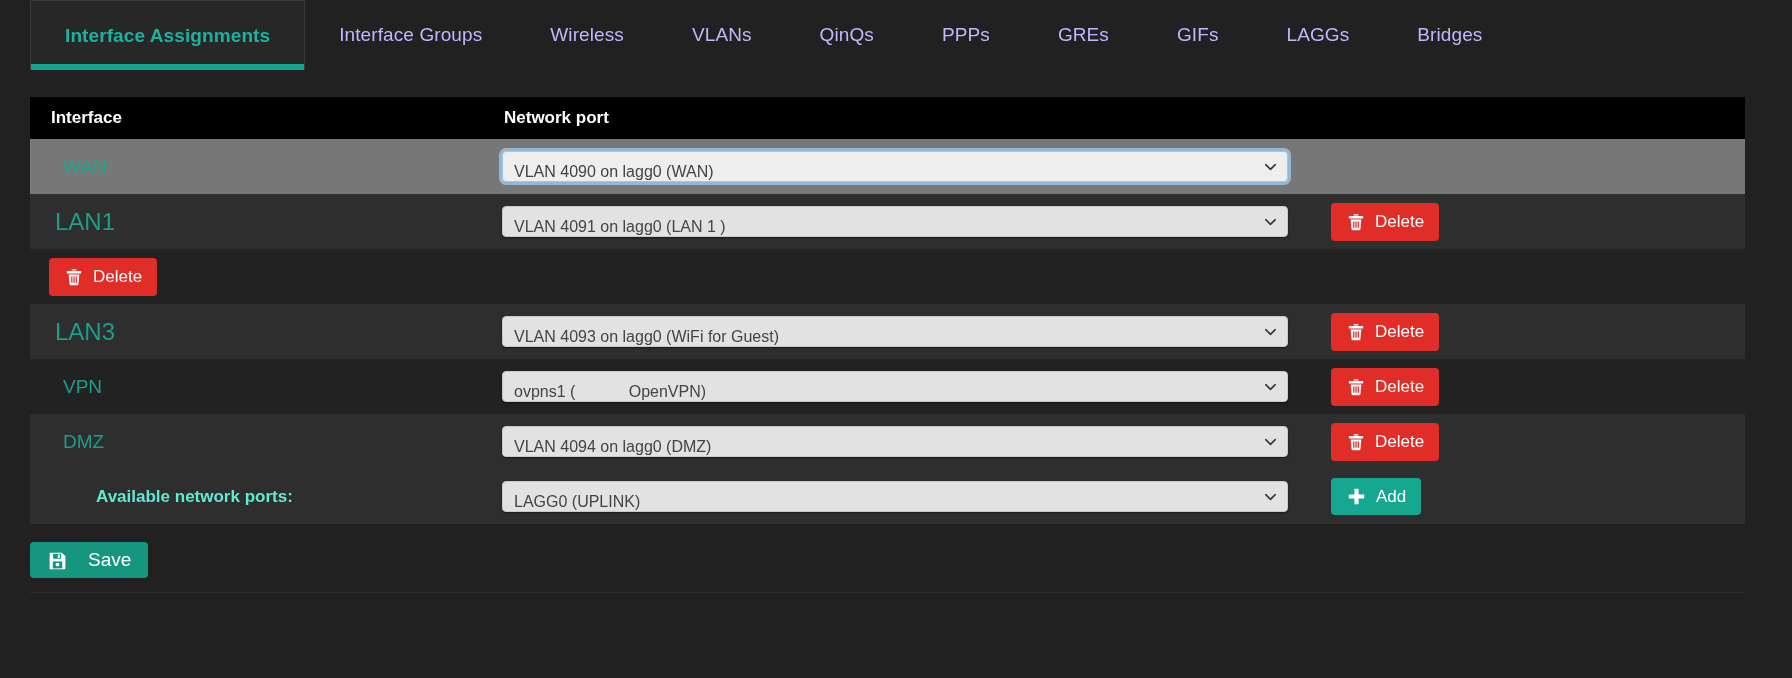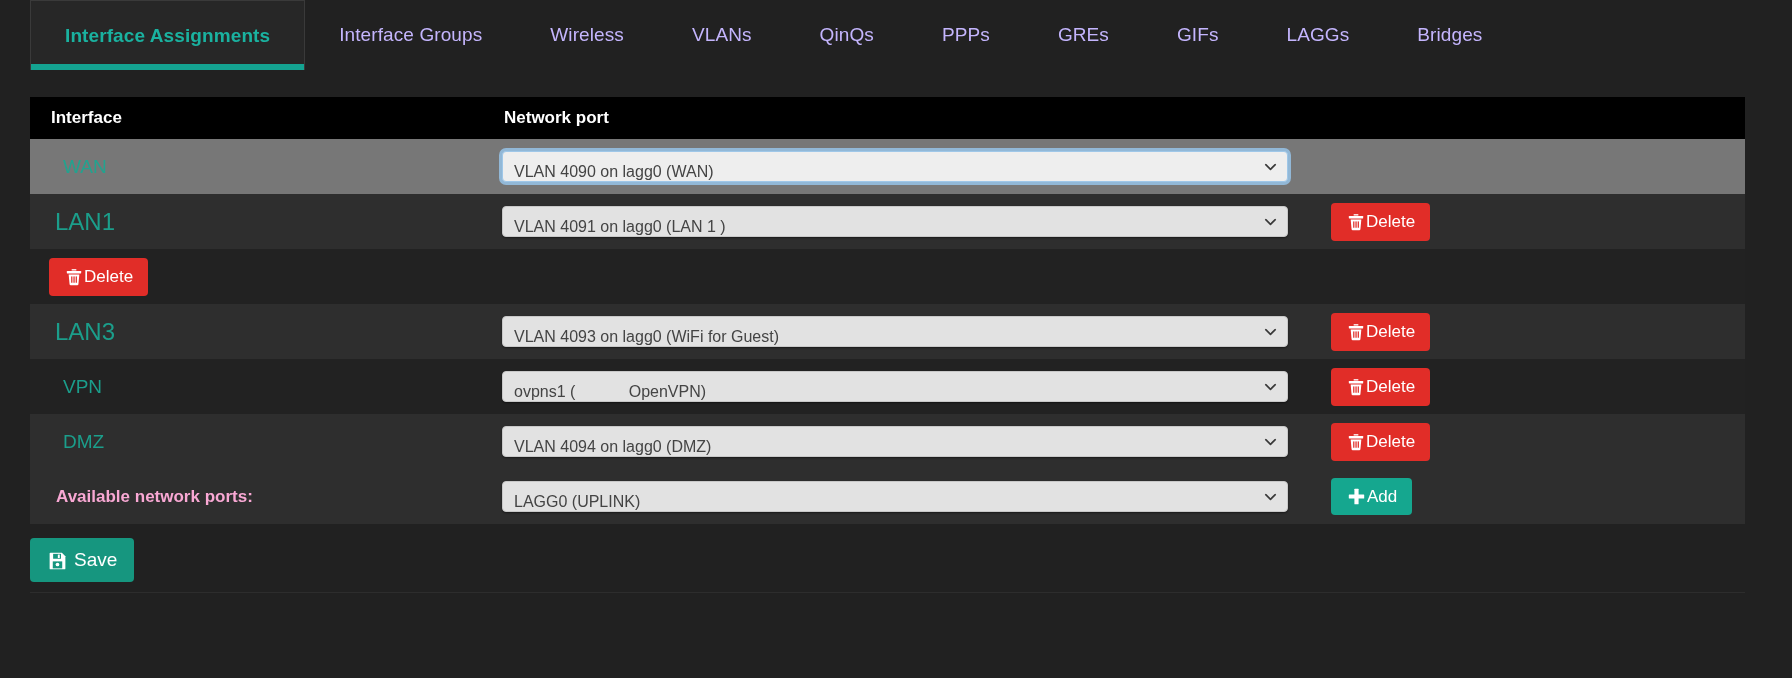--- a/index.html
+++ b/index.html
@@ -137,47 +137,49 @@
     transform: translateY(-50%);
     width: 13px; height: 13px;
     display: block;
   }
   .sel .chev svg { display: block; }
 
   
   .btn {
     display: inline-flex;
     align-items: center;
+    gap: 9px;
     border: none;
     border-radius: 4px;
     color: #ffffff;
     font-size: 17px;
     font-family: "Liberation Sans", sans-serif;
     cursor: pointer;
     padding: 0 15px;
     height: 38px;
     white-space: nowrap;
   }
   .btn-del { background: #e12d28; }
   .btn-add { background: #15a78f; height: 37px; }
   .btn-save {
     background: #16967f;
-    height: 44px;
+    height: 36px;
     padding: 0 17px;
     font-size: 19px;
-    gap: 6px;
+    gap: 20px;
   }
   .btn .gi { display: inline-flex; align-items: center; }
   .btn .gi svg { display: block; }
 
   .avail-label {
-    color: #f9a8d4;
+    color: #5eead4;
     font-size: 17px;
     font-weight: bold;
     padding-left: 5px;
+    margin-left: 40px;
   }
 
   .savebar {
     position: absolute;
     left: 30px;
     top: 527px;
     width: 1715px;
     height: 66px;
     display: flex;
     align-items: center;

